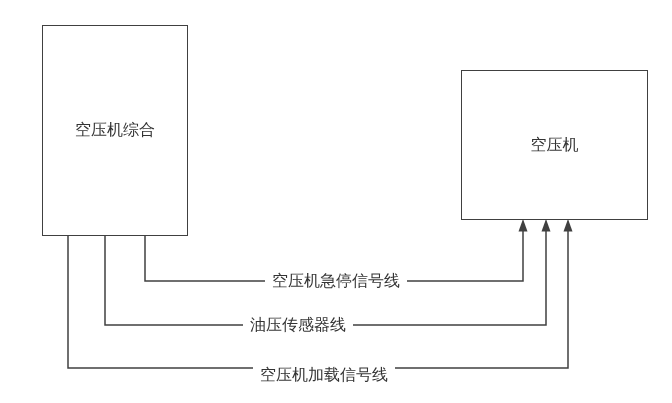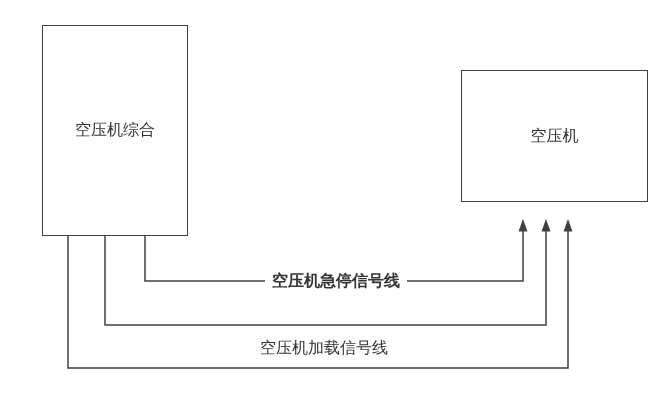--- a/index.html
+++ b/index.html
@@ -39,33 +39,33 @@
   .box-left {
     left: 30px;
     top: 25px;
     width: 146px;
     height: 211px;
   }
   .box-right {
     left: 449px;
     top: 70px;
     width: 187px;
-    height: 132px;
+    height: 150px;
   }
   .conn-label {
     position: absolute;
     transform: translate(-50%, -50%);
     background: #ffffff;
     padding: 0 7px;
     font-size: 16px;
     white-space: nowrap;
   }
-  .lbl-emergency { left: 336px; top: 281px; font-weight: bold; }
+  .lbl-emergency { left: 336px; top: 281px; }
   .lbl-oil       { left: 298px; top: 325px; }
-  .lbl-loading   { left: 324px; top: 348px; }
+  .lbl-loading   { left: 324px; top: 375px; }
 </style>
 </head>
 <body>
 
 <div class="canvas">
 
   <svg class="lines-svg" viewBox="0 0 672 403" xmlns="http://www.w3.org/2000/svg">
     <g stroke="#404040" stroke-width="1.5" fill="none">
       <polyline points="145,235 145,281 523,281 523,228"></polyline>
       <polyline points="105,235 105,325 546,325 546,228"></polyline>
@@ -83,16 +83,17 @@
       <span style="display:block">空压机综合</span>
     </div>
   </div>
 
   <div class="box box-right">
     <div>空压机</div>
   </div>
 
   <div class="conn-label lbl-emergency">空压机急停信号线</div>
 
+  <div class="conn-label lbl-oil">油压传感器线</div>
 
   <div class="conn-label lbl-loading">空压机加载信号线</div>
 
 </div>
 
 </body></html>

